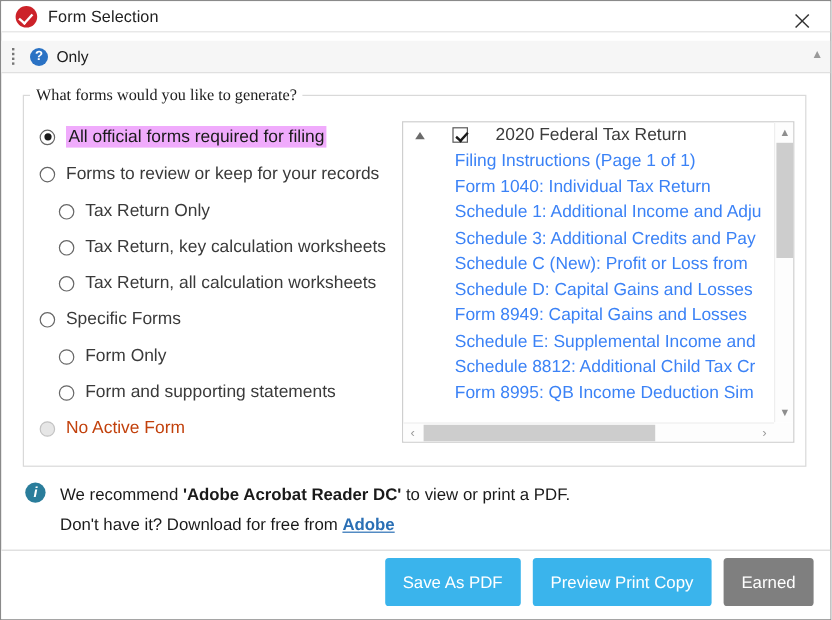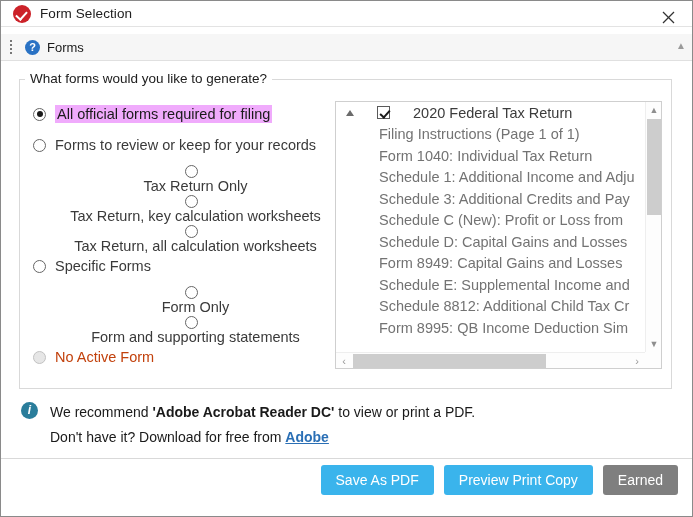--- a/index.html
+++ b/index.html
@@ -129,39 +129,40 @@
     box-sizing: border-box;
     background: #ffffff;
   }
   .group-legend {
     position: absolute;
     left: 24px; top: 70px;
     background: #ffffff;
     padding: 0 5px;
     font-size: 13.5px;
     color: #202020;
+    font-family: Liberation Serif, serif;
   }
 
   
   .options {
     position: absolute;
     left: 32px; top: 102px;
     width: 300px;
   }
   .opt {
     display: flex;
     align-items: center;
     height: 22px;
     margin-bottom: 9px;
     cursor: pointer;
   }
   .opt.sub {
     margin-left: 16px;
   }
-  .opt.tight { margin-bottom: 8px; flex-direction: column; }
+  .opt.tight { margin-bottom: 8px; }
   .radio {
     width: 13px; height: 13px;
     border: 1px solid #666;
     border-radius: 50%;
     background: #fff;
     box-sizing: border-box;
     flex: 0 0 auto;
     position: relative;
   }
   .radio.checked::after {
@@ -245,21 +246,21 @@
     border-width: 0 2px 2px 0;
     transform: rotate(42deg);
   }
   .node-label {
     font-size: 14.5px;
     color: #3c3c3c;
   }
   .child-row {
     padding-left: 43px;
   }
-  .child-row .node-label { color: #737373; }
+  .child-row .node-label { color: #3b82f6; }
 
   
   .vscroll {
     position: absolute;
     right: 0; top: 0;
     width: 16px; bottom: 16px;
     background: #fdfdfd;
     border-left: 1px solid #eee;
     box-sizing: border-box;
     cursor: pointer;
@@ -366,21 +367,21 @@
     right: 14px; top: 6px;
     display: flex;
     gap: 10px;
   }
   .btn {
     border: none;
     border-radius: 3px;
     color: #ffffff;
     font-family: "Liberation Sans", sans-serif;
     font-size: 14px;
-    height: 30px;
+    height: 40px;
     padding: 0 15px;
     cursor: pointer;
     white-space: nowrap;
   }
   .btn.primary { background: #3ab4ec; }
   .btn.neutral { background: #7f7f7f; }
 </style>
 </head>
 <body>
 
@@ -398,21 +399,21 @@
   </div>
 
   <div class="toolbar">
     <div class="grip">
       <i></i>
         <i></i>
         <i></i>
         <i></i>
     </div>
     <div class="help-icon">?</div>
-    <div class="help-label">Forms</div>
+    <div class="help-label">Only</div>
     <div class="toolbar-chevron">▲</div>
   </div>
 
   <div class="groupbox"></div>
   <div class="group-legend">What forms would you like to generate?</div>
 
   <div class="options" id="options">
       <div class="opt">
         <span class="radio checked"></span>
         <span class="opt-label hl">All official forms required for filing</span>

